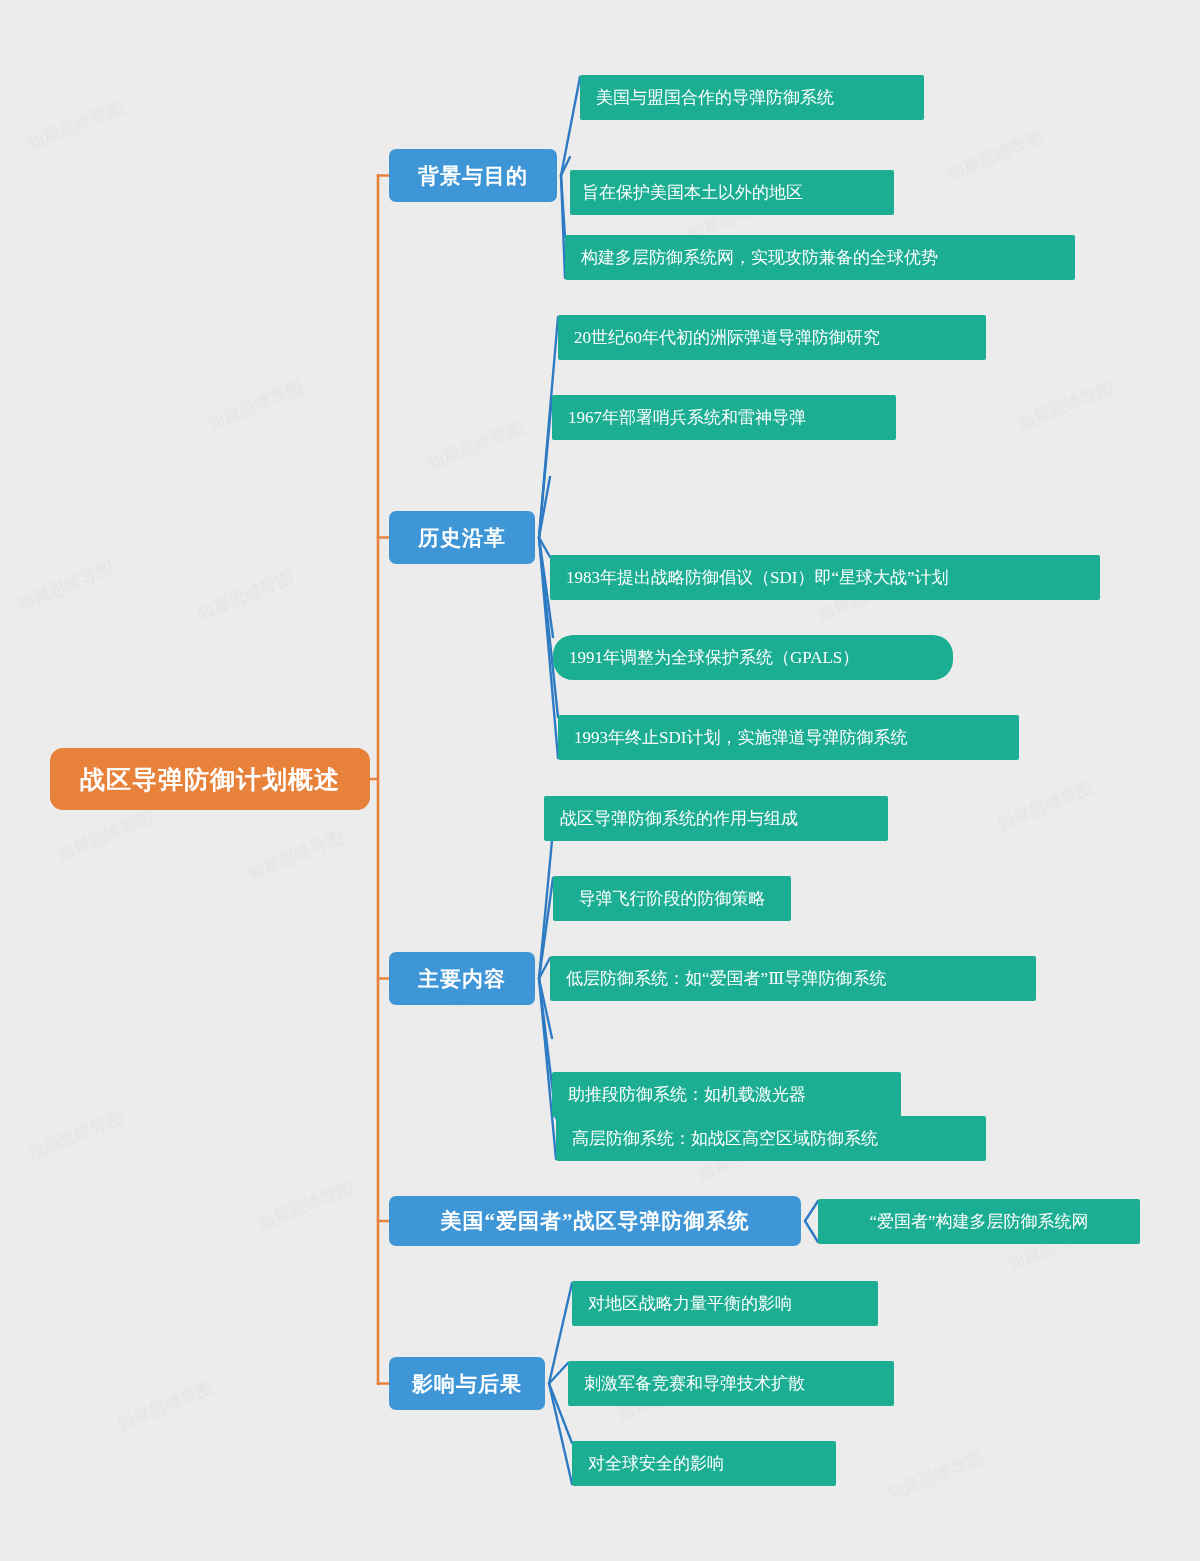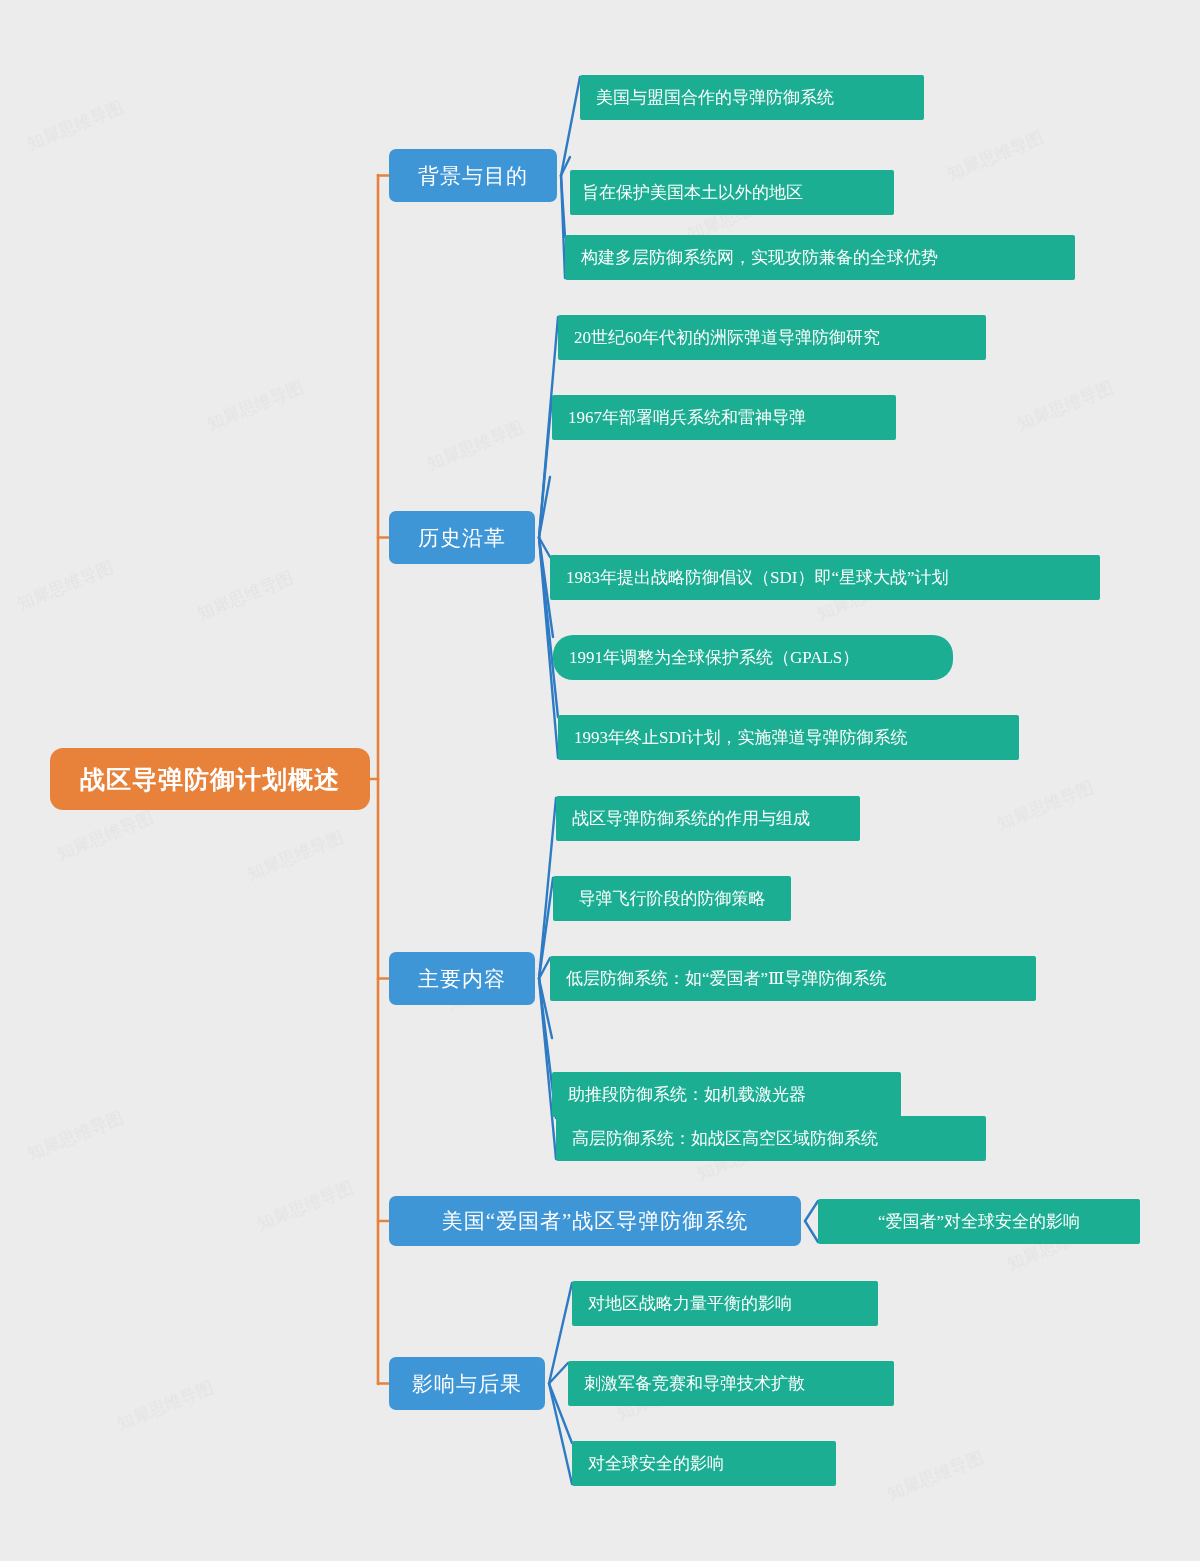--- a/index.html
+++ b/index.html
@@ -24,21 +24,21 @@
     border-radius:13px;
     font-weight:bold;
     font-size:25px;
     letter-spacing:1px;
     padding:0 22px;
     justify-content:center;
   }
   .branch{
     background:#3E96D6;
     border-radius:7px;
-    font-weight:normal;
+    font-weight:bold;
     font-size:21px;
     letter-spacing:1px;
     padding:0 2px;
     justify-content:center;
   }
   .leaf{
     background:#1BAE93;
     border-radius:2px;
     font-weight:normal;
     font-size:17px;
@@ -139,40 +139,40 @@
     </div>
     <div class="node leaf" style="left: 553px; top: 635px; width: 400px; height: 45px; border-radius: 20px;">
       <span>1991年调整为全球保护系统（GPALS）</span>
     </div>
     <div class="node leaf" style="left: 558px; top: 715px; width: 461px; height: 45px;">
       <span>1993年终止SDI计划，实施弹道导弹防御系统</span>
     </div>
     <div class="node branch" style="left: 389px; top: 952px; width: 146px; height: 53px;">
       <span>主要内容</span>
     </div>
-    <div class="node leaf" style="left: 556px; top: 796px; width: 304px; height: 45px;">
+    <div class="node leaf" style="left: 544px; top: 796px; width: 344px; height: 45px;">
       <span>战区导弹防御系统的作用与组成</span>
     </div>
     <div class="node leaf" style="left: 553px; top: 876px; width: 238px; height: 45px; justify-content: center;">
       <span>导弹飞行阶段的防御策略</span>
     </div>
     <div class="node leaf" style="left: 550px; top: 956px; width: 486px; height: 45px;">
       <span>低层防御系统：如“爱国者”Ⅲ导弹防御系统</span>
     </div>
     <div class="node leaf" style="left: 552px; top: 1036px; width: 349px; height: 45px; margin-top: 36px;">
       <span>助推段防御系统：如机载激光器</span>
     </div>
     <div class="node leaf" style="left: 556px; top: 1116px; width: 430px; height: 45px;">
       <span>高层防御系统：如战区高空区域防御系统</span>
     </div>
     <div class="node branch" style="left: 389px; top: 1196px; width: 412px; height: 50px;">
       <span>美国“爱国者”战区导弹防御系统</span>
     </div>
     <div class="node leaf leaf-center" style="left: 818px; top: 1199px; width: 322px; height: 45px;">
-      <span>“爱国者”对全球安全的影响</span>
+      <span>“爱国者”构建多层防御系统网</span>
     </div>
     <div class="node branch" style="left: 389px; top: 1357px; width: 156px; height: 53px;">
       <span>影响与后果</span>
     </div>
     <div class="node leaf" style="left: 572px; top: 1281px; width: 306px; height: 45px;">
       <span>对地区战略力量平衡的影响</span>
     </div>
     <div class="node leaf" style="left: 568px; top: 1361px; width: 326px; height: 45px;">
       <span>刺激军备竞赛和导弹技术扩散</span>
     </div>

